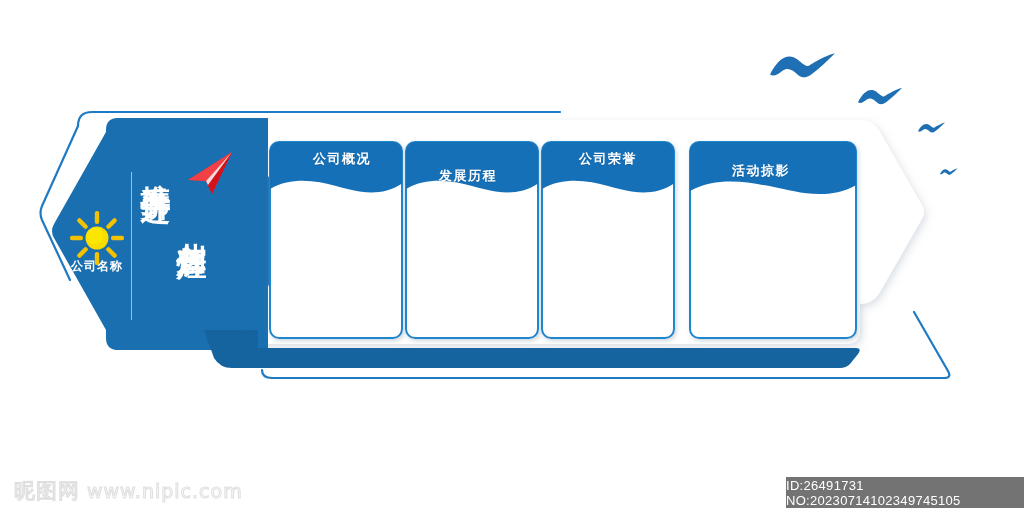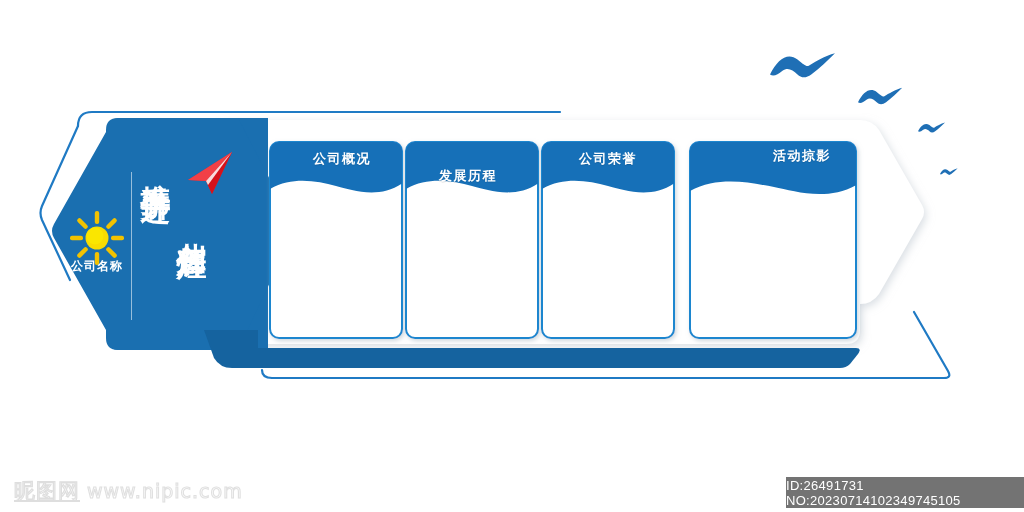--- a/index.html
+++ b/index.html
@@ -52,21 +52,21 @@
 
   
   #watermark{
     position:absolute;left:14px;top:477px;
     display:flex;align-items:center;gap:7px;
     color:#e3e3e3;font-size:21px;letter-spacing:1px;
     font-family:"DejaVu Sans","Liberation Sans",sans-serif;
     -webkit-text-stroke:1px #dcdcdc;
     user-select:none;
   }
-  #watermark .wm-cjk{font-size:21px;color:transparent;text-decoration:underline;-webkit-text-stroke:1.2px #dedede;}
+  #watermark .wm-cjk{font-size:21px;color:transparent;-webkit-text-stroke:1.2px #dedede;}
   #watermark .wm-url{font-size:19px;color:transparent;-webkit-text-stroke:1.1px #e0e0e0;}
 
   
   #id-badge{
     position:absolute;left:786px;top:477px;
     width:238px;height:31px;
     background:#737373;
     display:flex;align-items:center;justify-content:center;
     color:#ffffff;font-size:13px;letter-spacing:.3px;
     font-family:"Liberation Sans","DejaVu Sans",sans-serif;
@@ -255,21 +255,21 @@
 
   <div class="slogan-rule"></div>
   <div class="slogan" id="slogan-a">携手并进</div>
   <div class="slogan" id="slogan-b">共创辉煌</div>
 
   <div id="company-name">公司名称</div>
 
   <div class="card-title" style="left:270px;top:150px;width:144px;">公司概况</div>
   <div class="card-title" style="left:406px;top:150px;width:124px;margin-top:17px;">发展历程</div>
   <div class="card-title" style="left:542px;top:150px;width:132px;">公司荣誉</div>
-  <div class="card-title" style="left:690px;top:147px;width:142px;padding-left:41px;">活动掠影</div>
+  <div class="card-title" style="left:690px;top:162px;width:142px;">活动掠影</div>
 
   <div id="watermark">
     <span class="wm-cjk">昵图网</span>
     <span class="wm-url">www.nipic.com</span>
   </div>
 
   <div id="id-badge">
     <span>ID:26491731 NO:20230714102349745105</span>
   </div>
 

